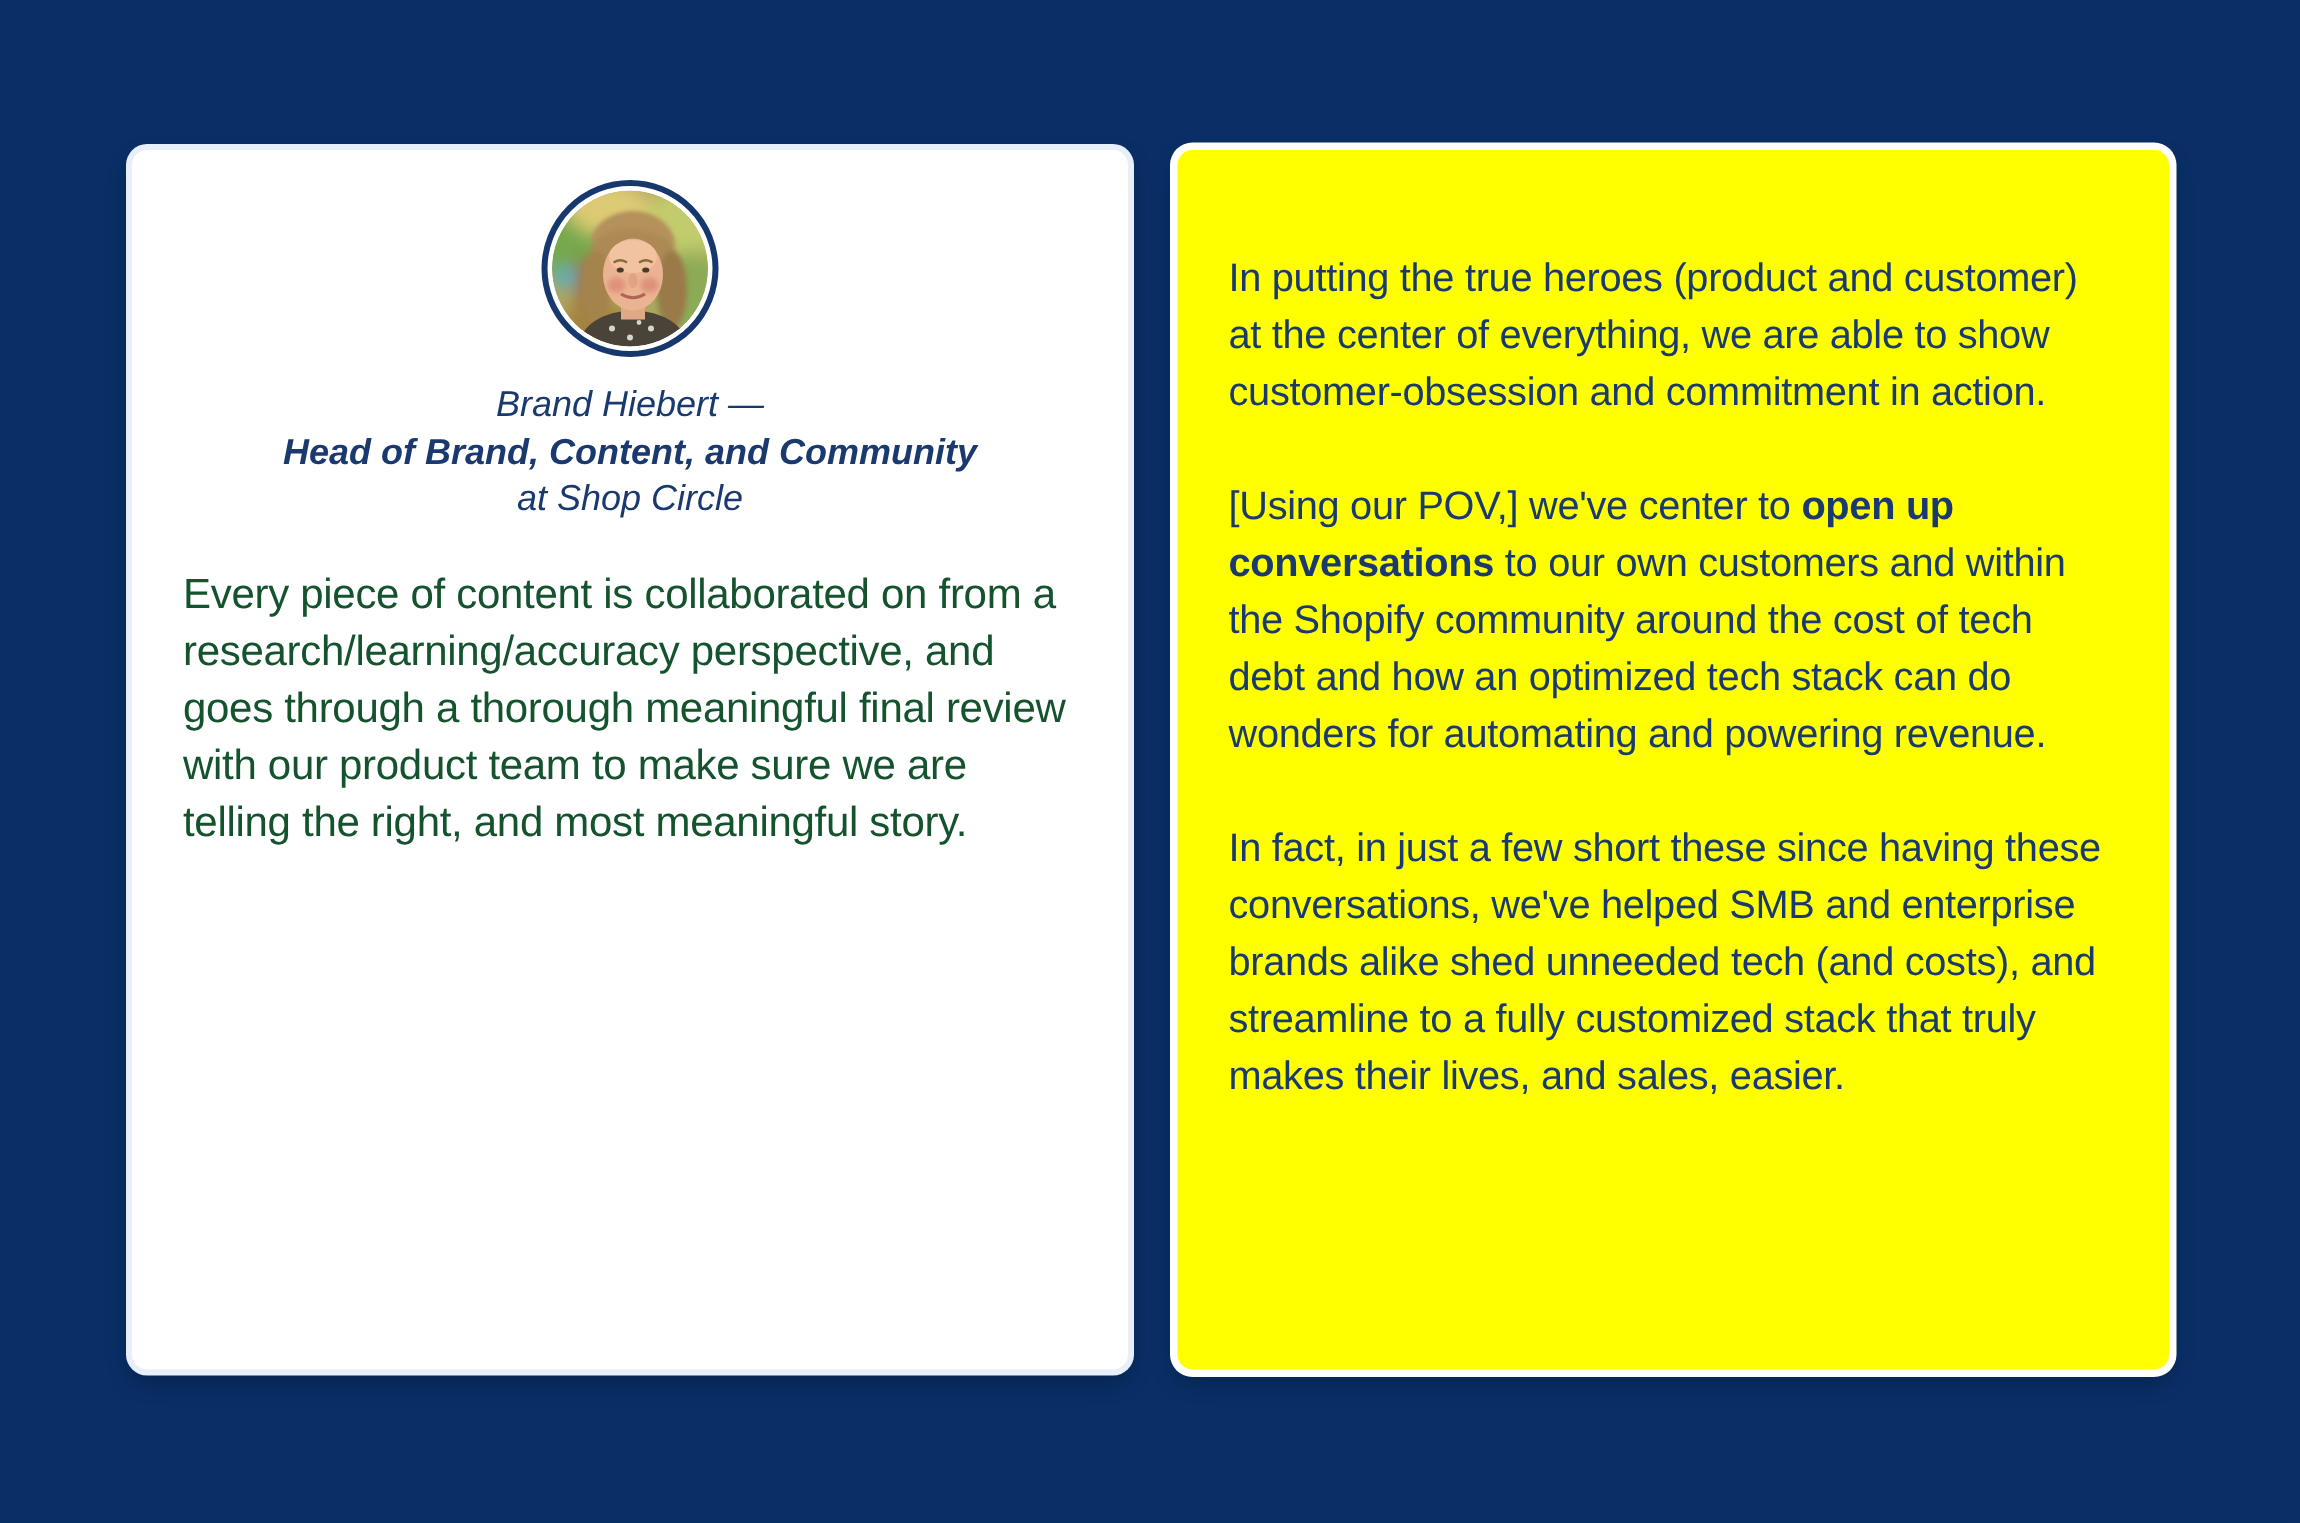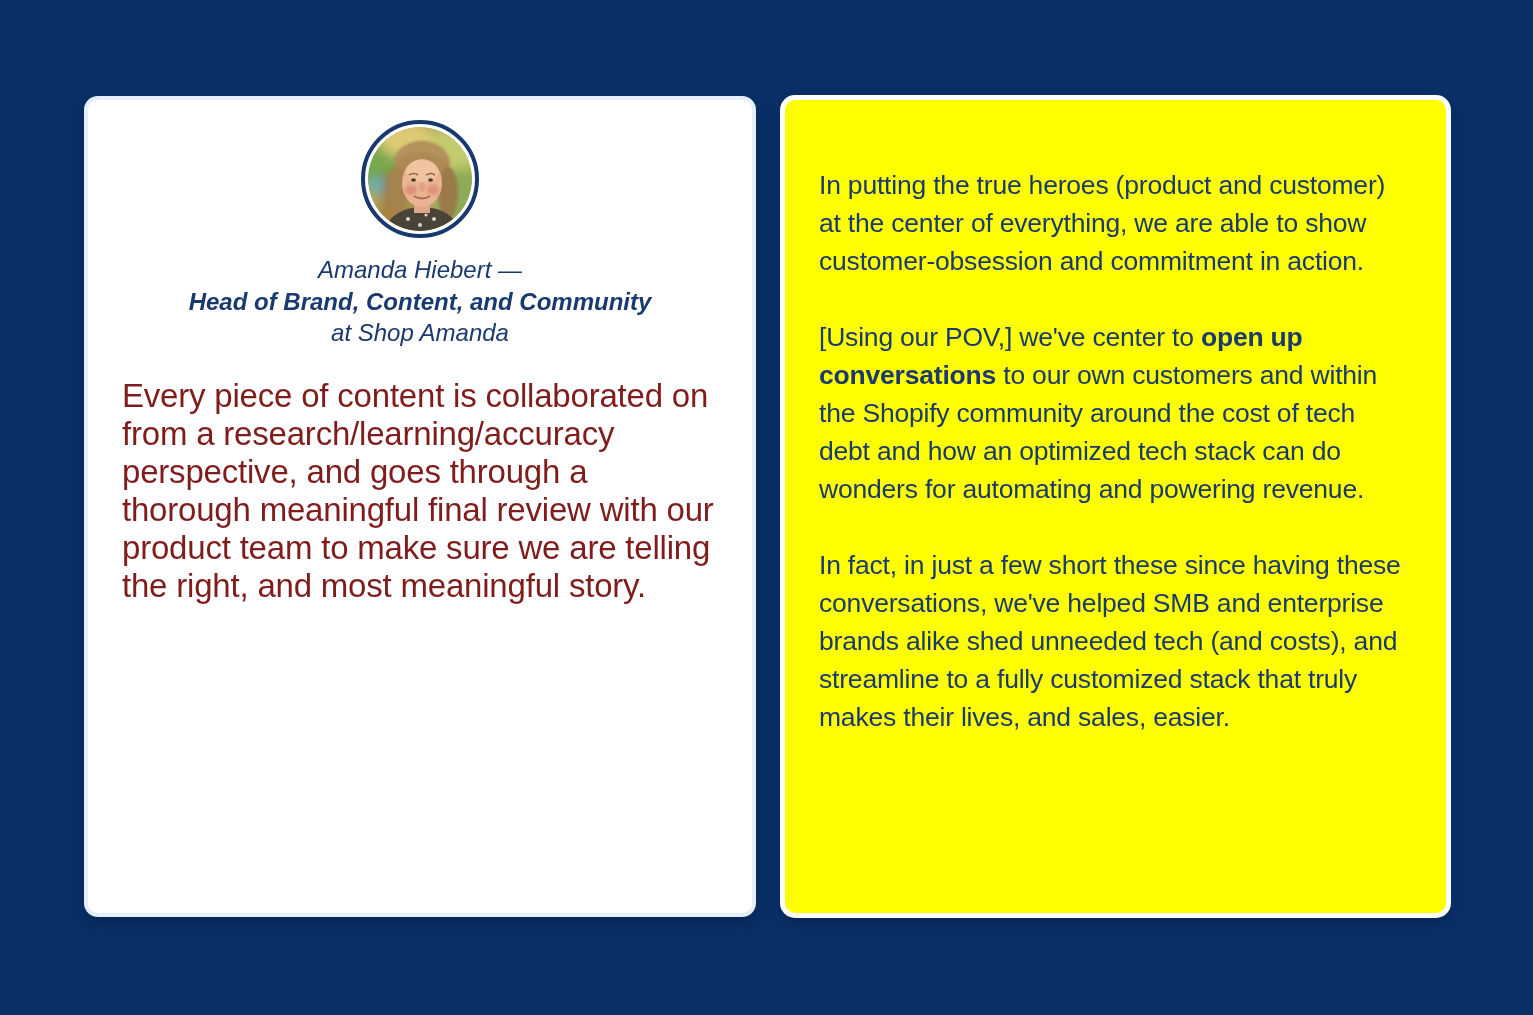--- a/index.html
+++ b/index.html
@@ -53,22 +53,22 @@
     text-align:center;
     color:#1A3A6F;
     font-size:24px;
     line-height:31.5px;
     font-style:italic;
   }
   .person-title{font-weight:bold;font-style:italic;}
   .quote-block{
     align-self:stretch;
     margin-top:28px;
-    color:#7f1d1d;
-    font-size:33px;
+    color:#14532d;
+    font-size:28px;
     line-height:38px;
     letter-spacing:-0.2px;
   }
   .quote-block p{margin:0 0 38px 0;}
   .card-right .para{
     color:#1A3A6F;
     font-size:26.5px;
     line-height:38px;
     letter-spacing:-0.2px;
     margin:0 0 38px 0;
@@ -126,23 +126,23 @@
           <ellipse cx="45.5" cy="53" rx="2.4" ry="1.7" fill="#4A3A2A"></ellipse>
           <ellipse cx="62.5" cy="53" rx="2.4" ry="1.7" fill="#4A3A2A"></ellipse>
           <ellipse cx="54" cy="60" rx="3" ry="5" fill="#D89878" opacity="0.6"></ellipse>
           <path d="M46,69 q8,5 16,0" stroke="#B06455" stroke-width="2" fill="none"></path>
           <path d="M26,34 q28,-18 56,2 q-4,-20 -28,-22 q-24,2 -28,20z" fill="#B5915C" filter="url(#blur2)"></path>
         </g>
       </svg>
     </div>
 
     <div class="person">
-      <div class="person-name">Amanda Hiebert —</div>
+      <div class="person-name">Brand Hiebert —</div>
       <div class="person-title">Head of Brand, Content, and Community</div>
-      <div class="person-company">at Shop Amanda</div>
+      <div class="person-company">at Shop Circle</div>
     </div>
 
     <div class="quote-block">
       <p>Every piece of content is collaborated on from a research/learning/accuracy perspective, and goes through a thorough meaningful final review with our product team to make sure we are telling the right, and most meaningful story.</p>
     </div>
   </div>
 
   <div class="card card-right">
     <p class="para">In putting the true heroes (product and customer) at the center of everything, we are able to show customer-obsession and commitment in action.</p>
     <p class="para"><span>[Using our POV,] we've center to </span><strong>open up conversations</strong><span> to our own customers and within the Shopify community around the cost of tech debt and how an optimized tech stack can do wonders for automating and powering revenue.</span></p>

